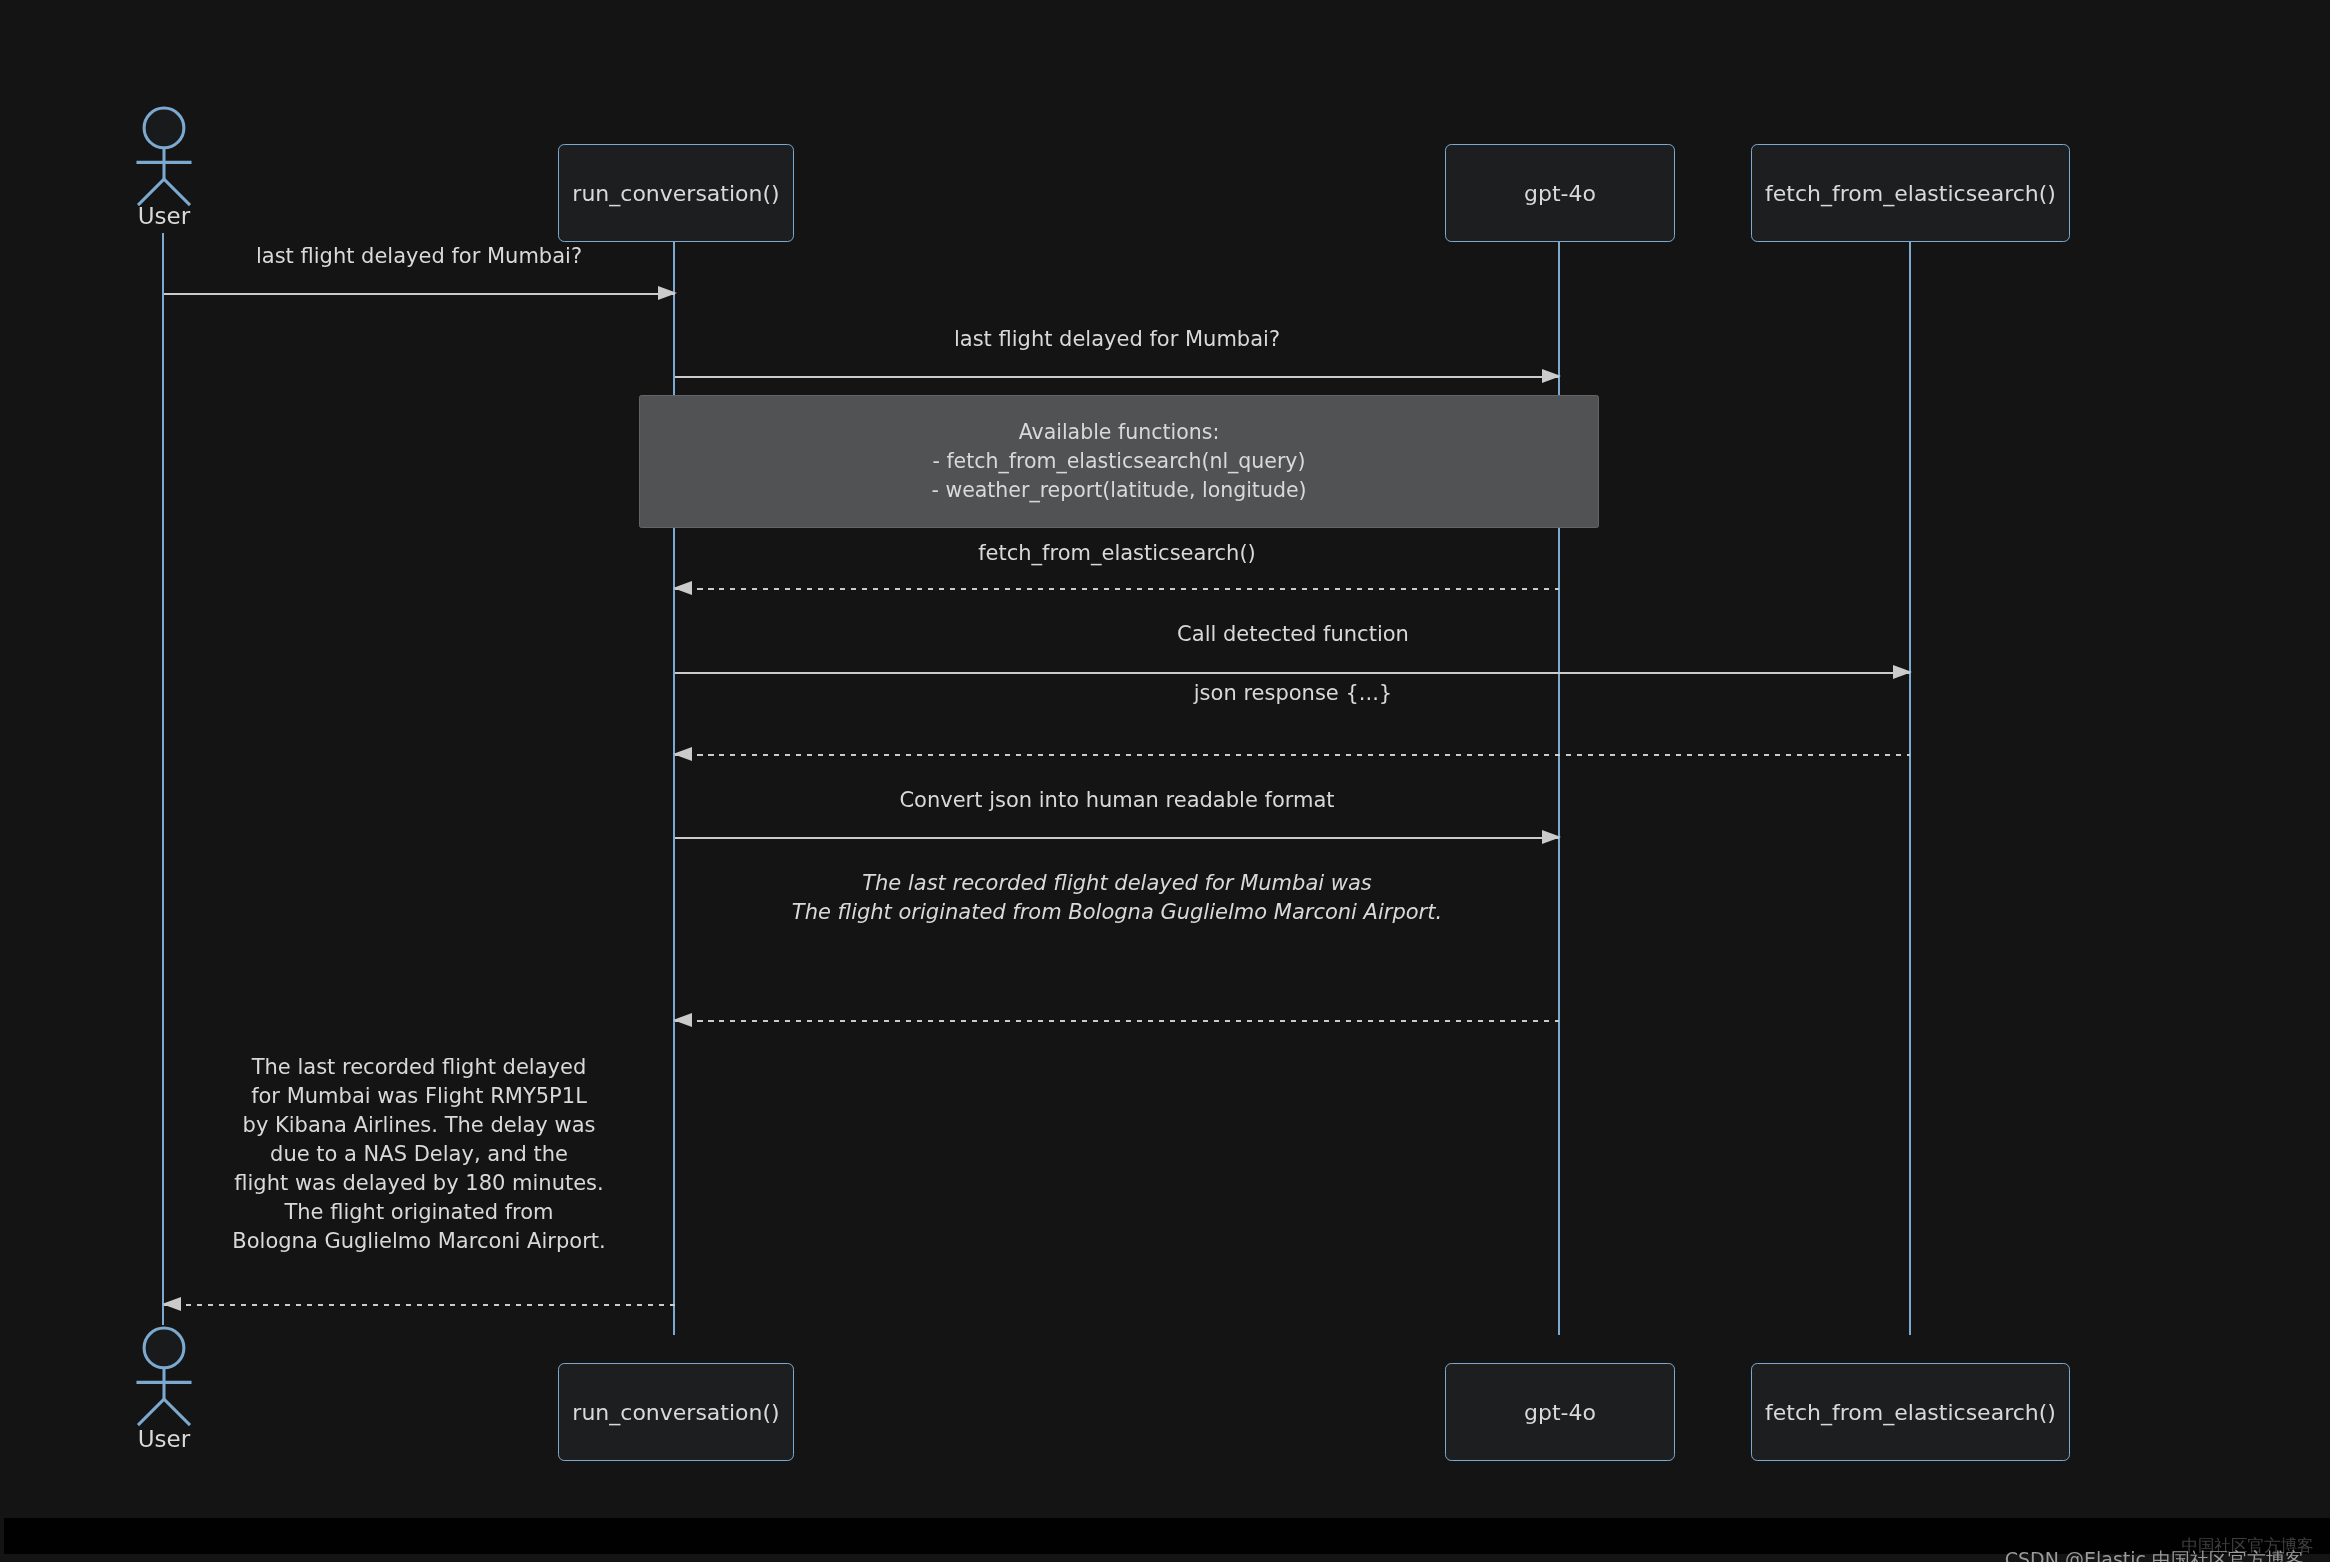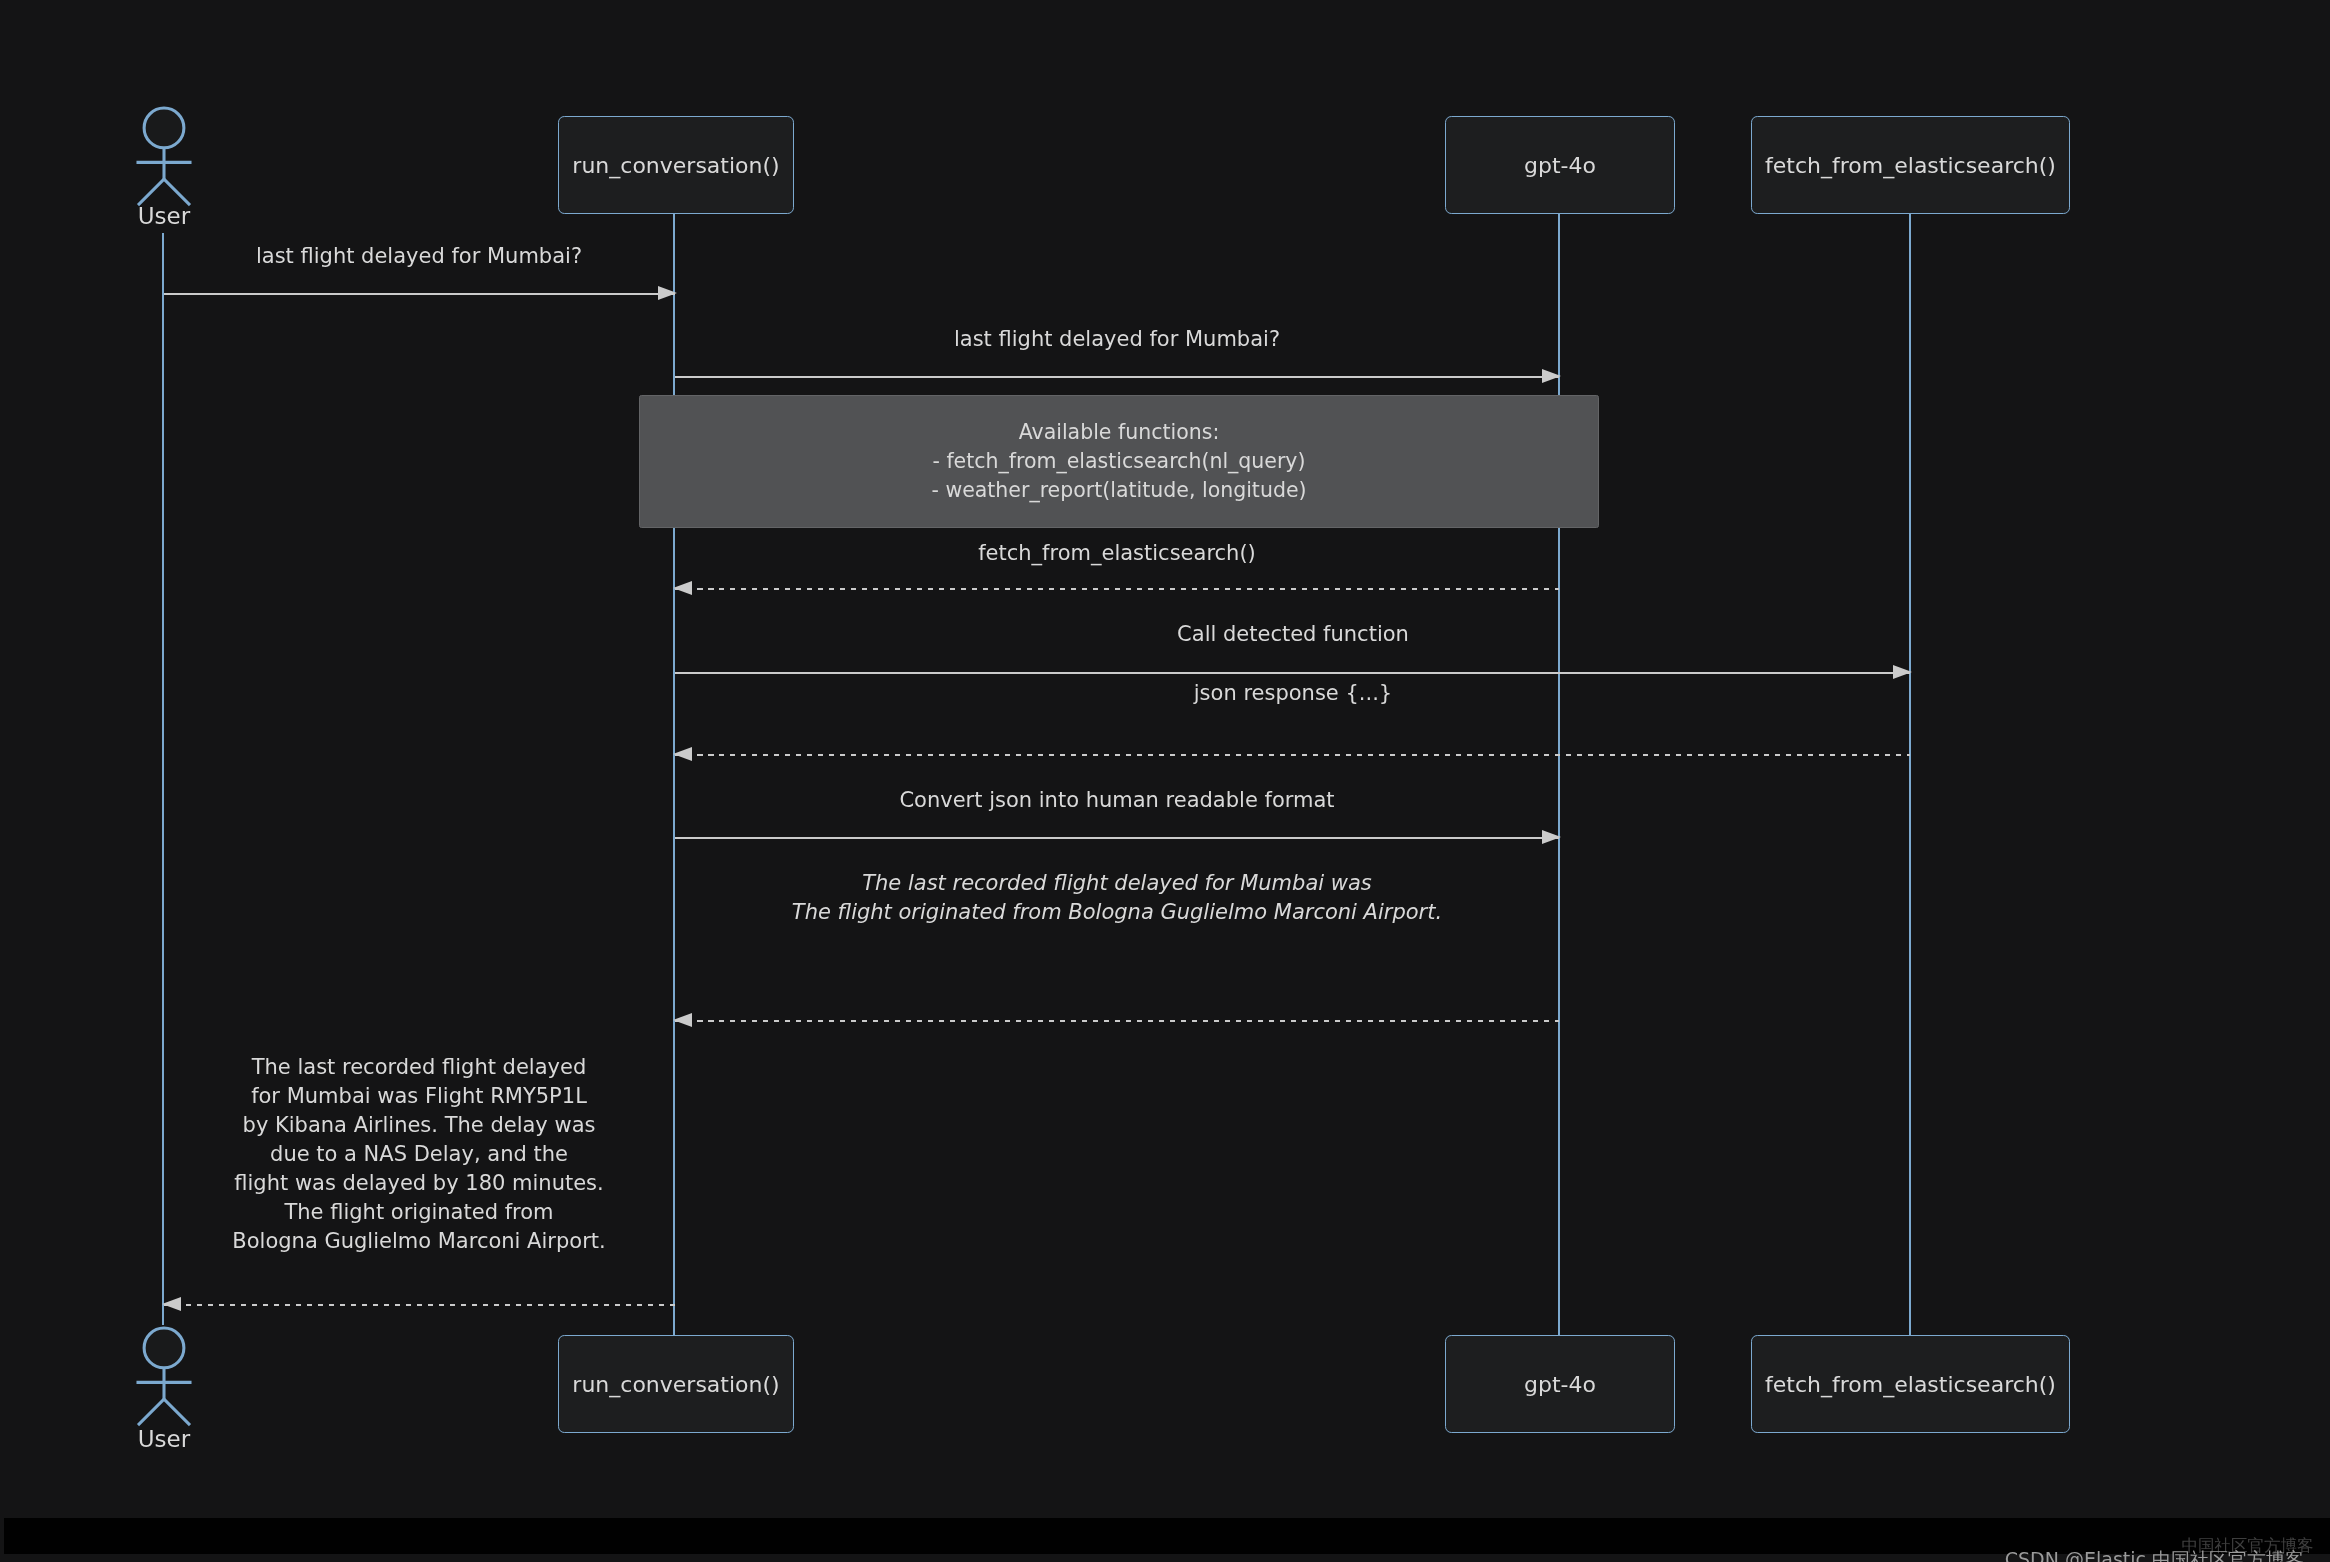--- a/index.html
+++ b/index.html
@@ -22,21 +22,21 @@
   }
   
   .lifeline{position:absolute;width:2.4px;background:var(--accent);}
   
   .pbox{
     position:absolute;height:98px;
     background:var(--box-fill);
     border:1.6px solid var(--accent);
     border-radius:6.3px;
     display:flex;align-items:center;justify-content:center;
-    font-size:22px;color:var(--text);white-space:nowrap;
+    font-size:22px;color:var(--text);white-space:nowrap;margin-top:28px;
   }
   
   .actor-svg{position:absolute;width:66px;height:104px;}
   .actor-label{
     position:absolute;transform:translateX(-50%);
     font-size:23px;color:var(--text);white-space:nowrap;
   }
   
   .mlabel{
     position:absolute;transform:translateX(-50%);

